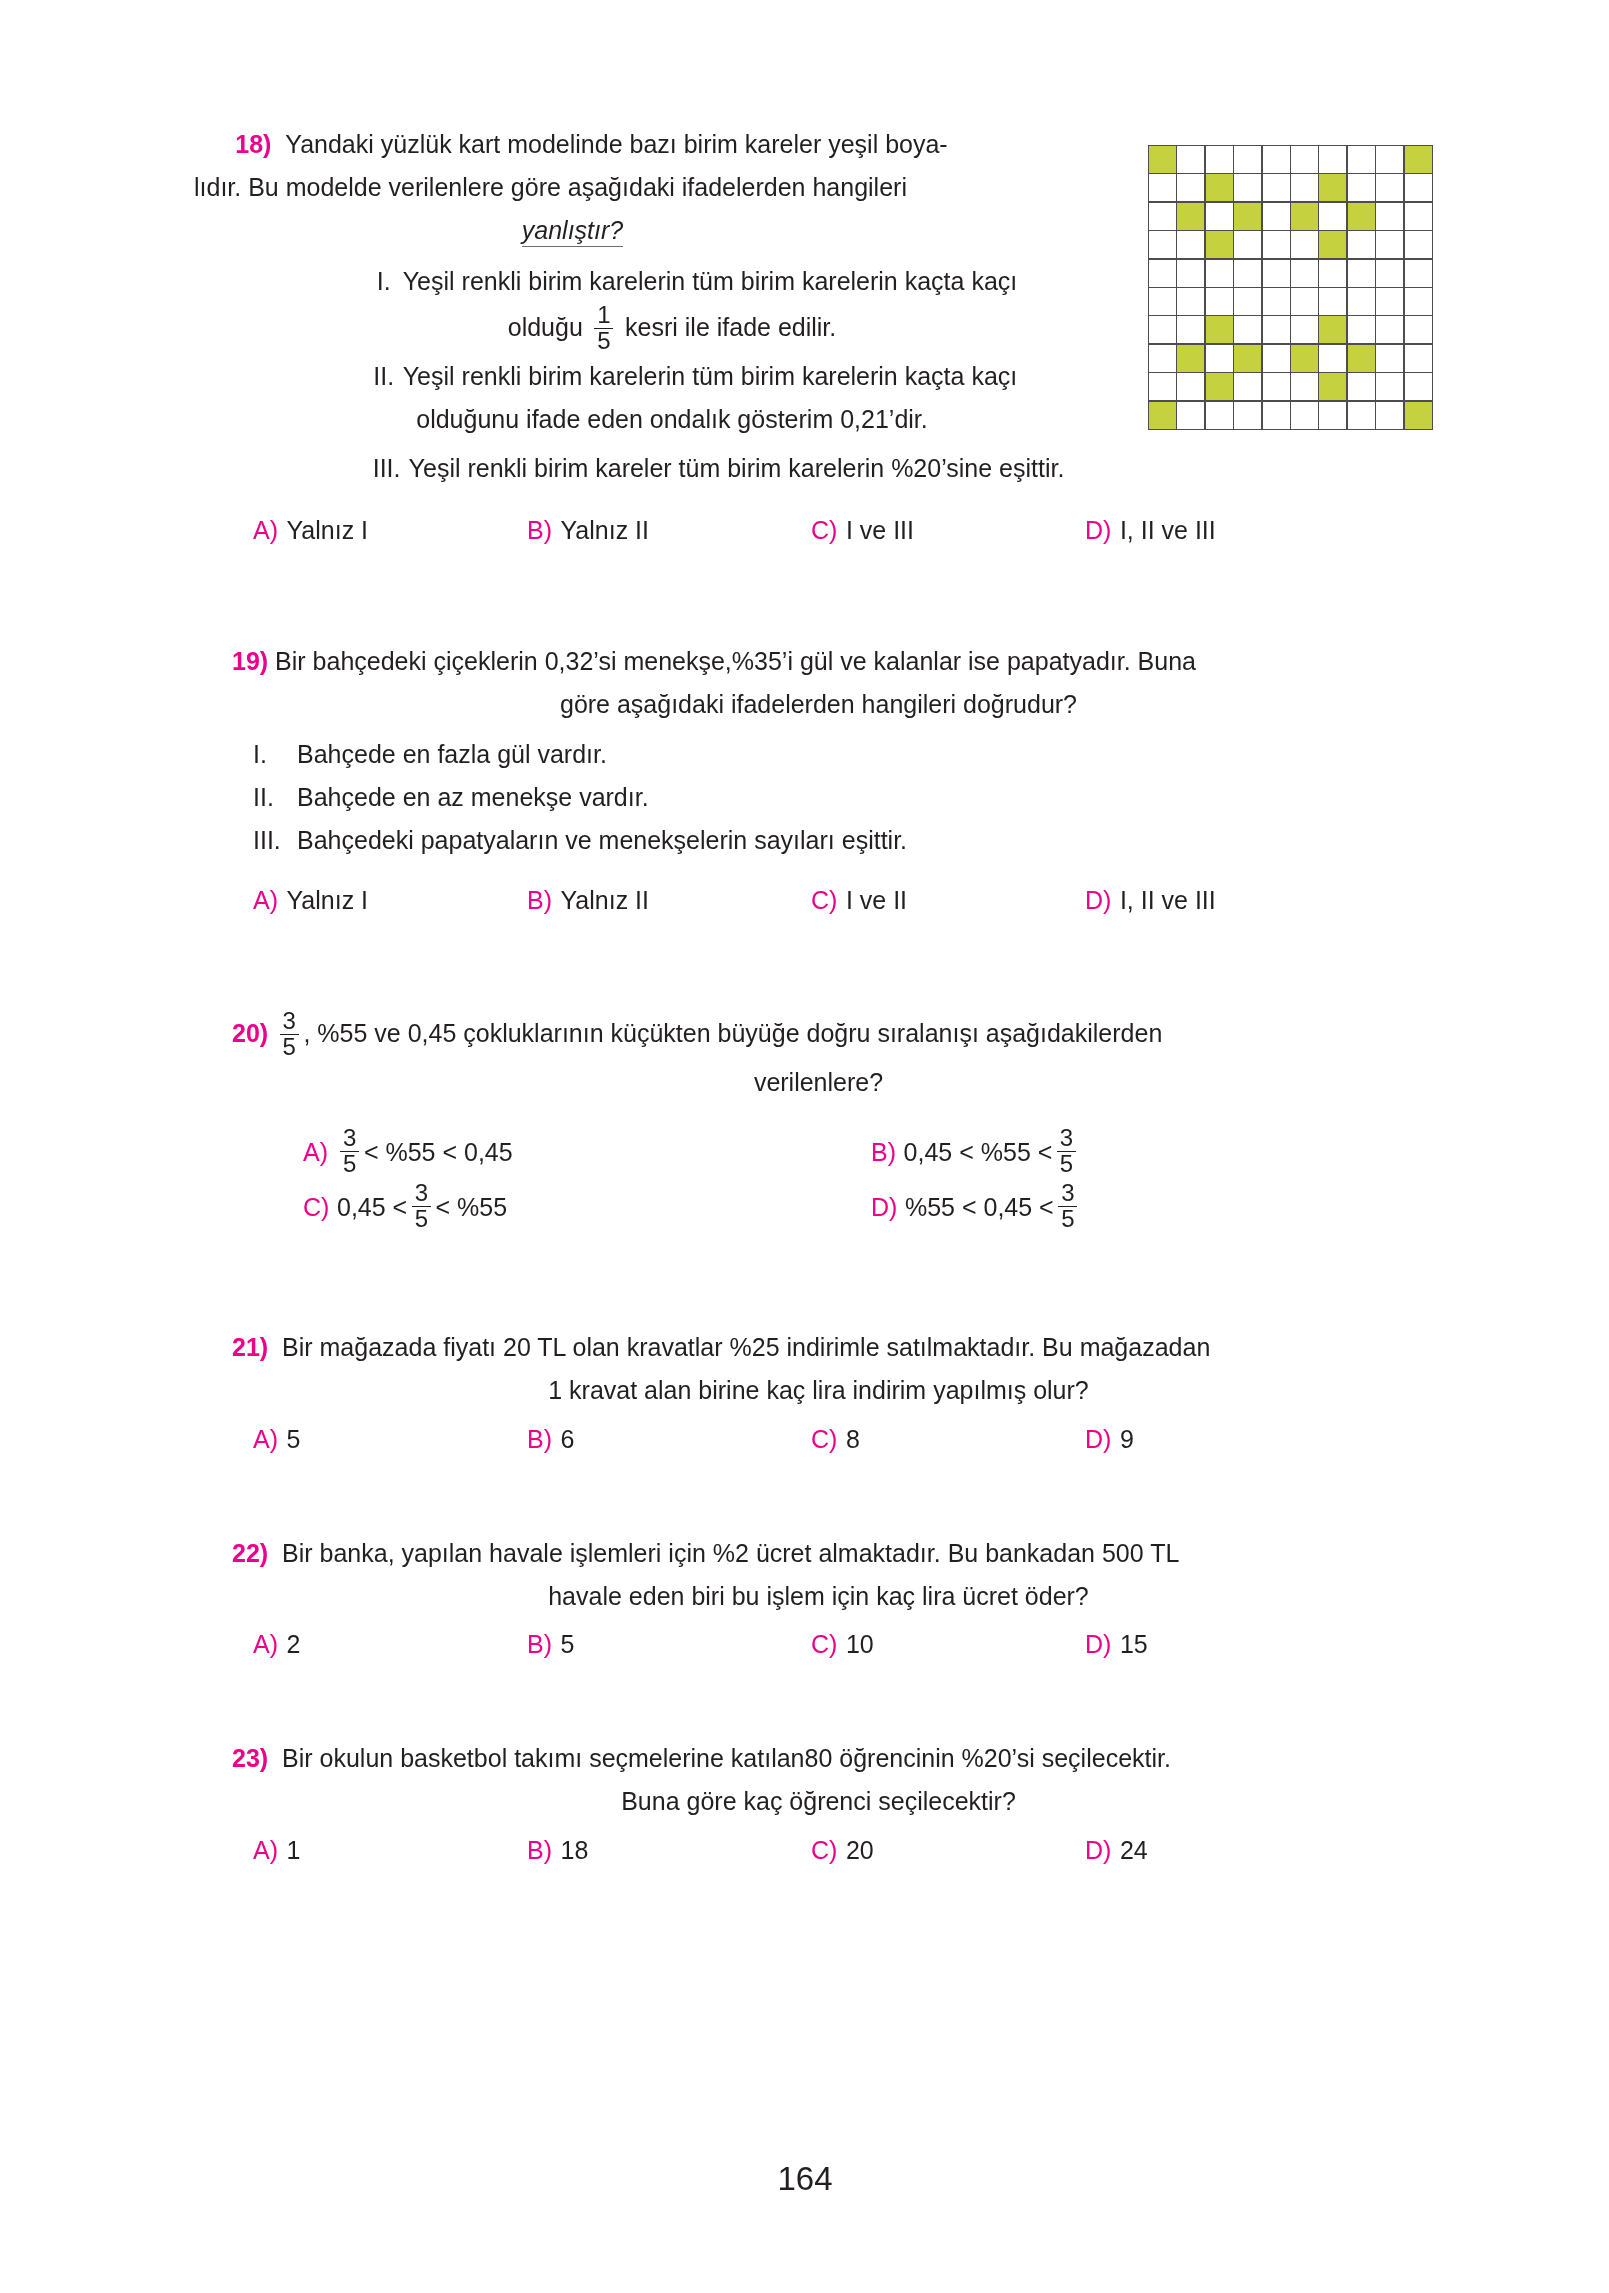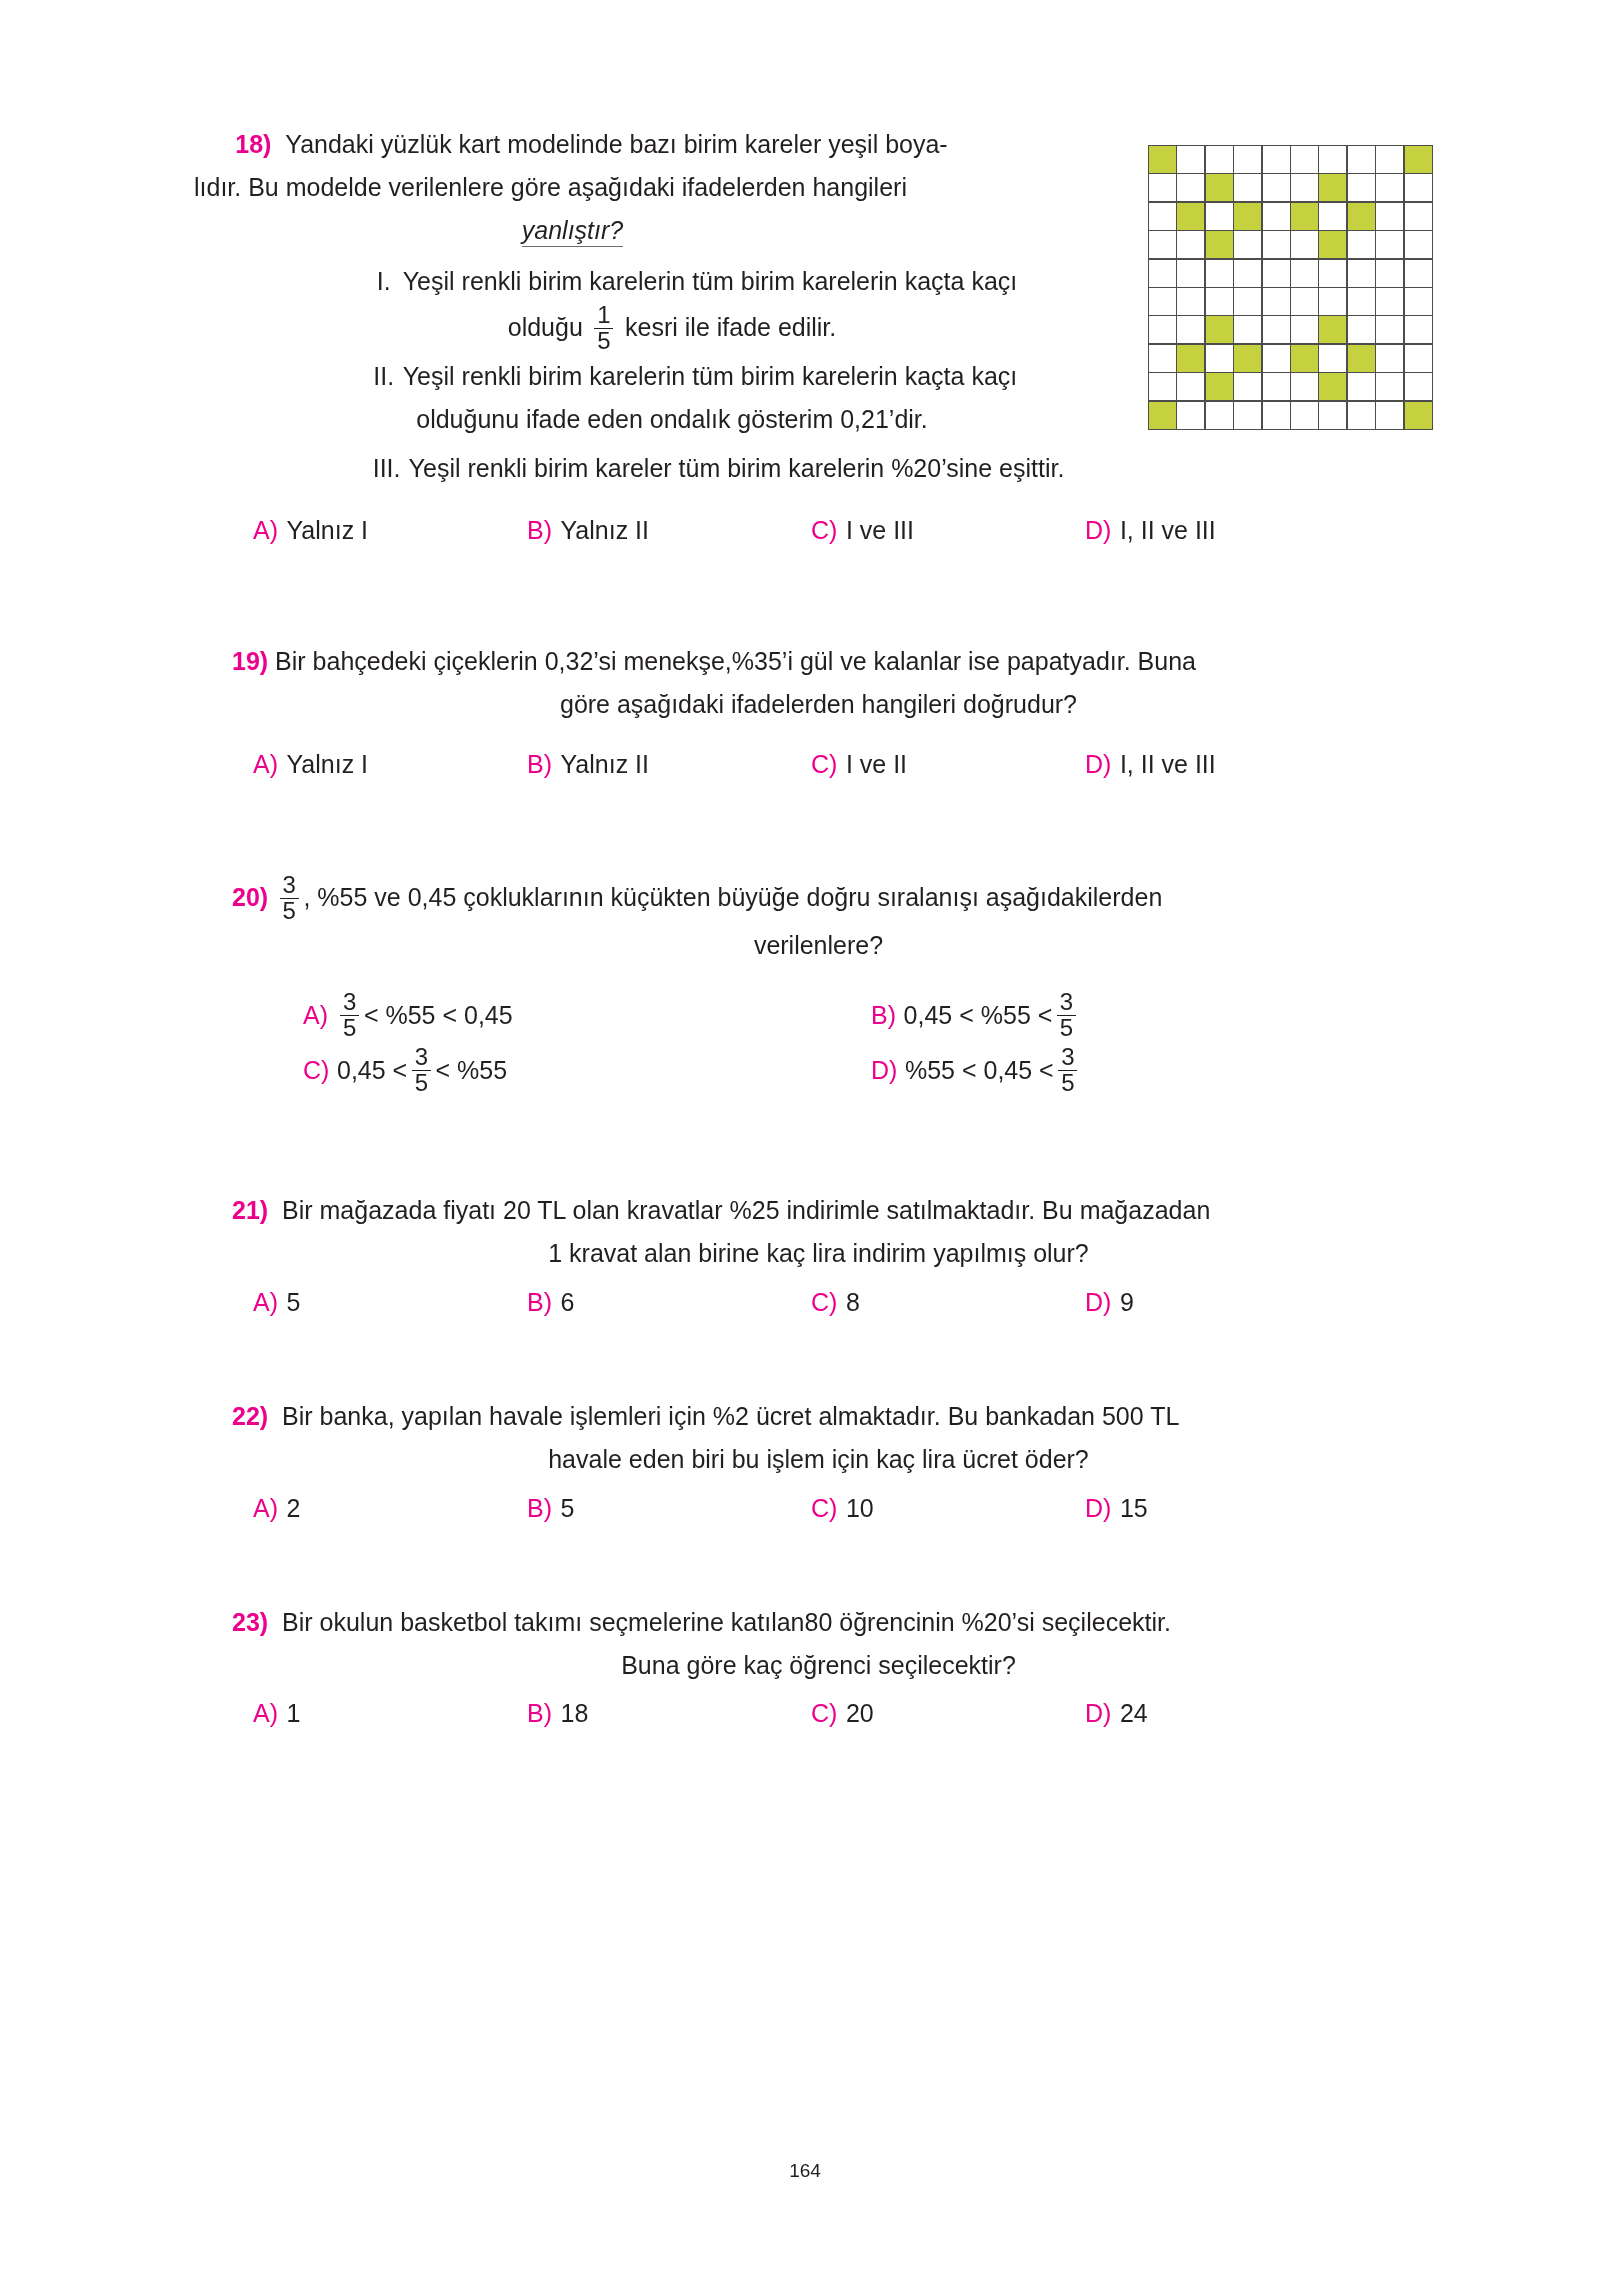--- a/index.html
+++ b/index.html
@@ -126,21 +126,21 @@
   }
   .gap-md { height: 74px; }
   .gap-lg { height: 91px; }
 
   .pagenum {
     position: absolute;
     left: 0;
     top: 2160px;
     width: 1610px;
     text-align: center;
-    font-size: 19px;
+    font-size: 33px;
     color: #231f20;
   }
 
   .q20stem {
     font-size: 25px;
     line-height: 45px;
     text-align: justify;
   }
 
   .q20choices {
@@ -332,20 +332,31 @@
     <div class="gap-lg"></div>
 
     <div class="qblock">
       <div class="qbody">
         <span class="indent-first"></span><span class="qnum">19)</span>&nbsp;<span>Bir bahçedeki çiçeklerin 0,32’si menekşe,%35’i gül ve kalanlar ise papatyadır. Buna</span>
       </div>
       <div class="qbody nojust">
         <span>göre aşağıdaki ifadelerden hangileri doğrudur?</span>
       </div>
 
+      <div class="romans" style="margin-top:7.6px;">
+        <div class="roman-line">
+          <span class="rnum">I.</span><span>Bahçede en fazla gül vardır.</span>
+        </div>
+        <div class="roman-line">
+          <span class="rnum">II.</span><span>Bahçede en az menekşe vardır.</span>
+        </div>
+        <div class="roman-line">
+          <span class="rnum">III.</span><span>Bahçedeki papatyaların ve menekşelerin sayıları eşittir.</span>
+        </div>
+      </div>
 
       <div class="choices" style="padding-left:59px;margin-top:19px;">
         <div class="choice c-w1">
           <span class="letter">A)</span>
           <span class="ctext">Yalnız I</span>
         </div>
         <div class="choice c-w2">
           <span class="letter">B)</span>
           <span class="ctext">Yalnız II</span>
         </div>

